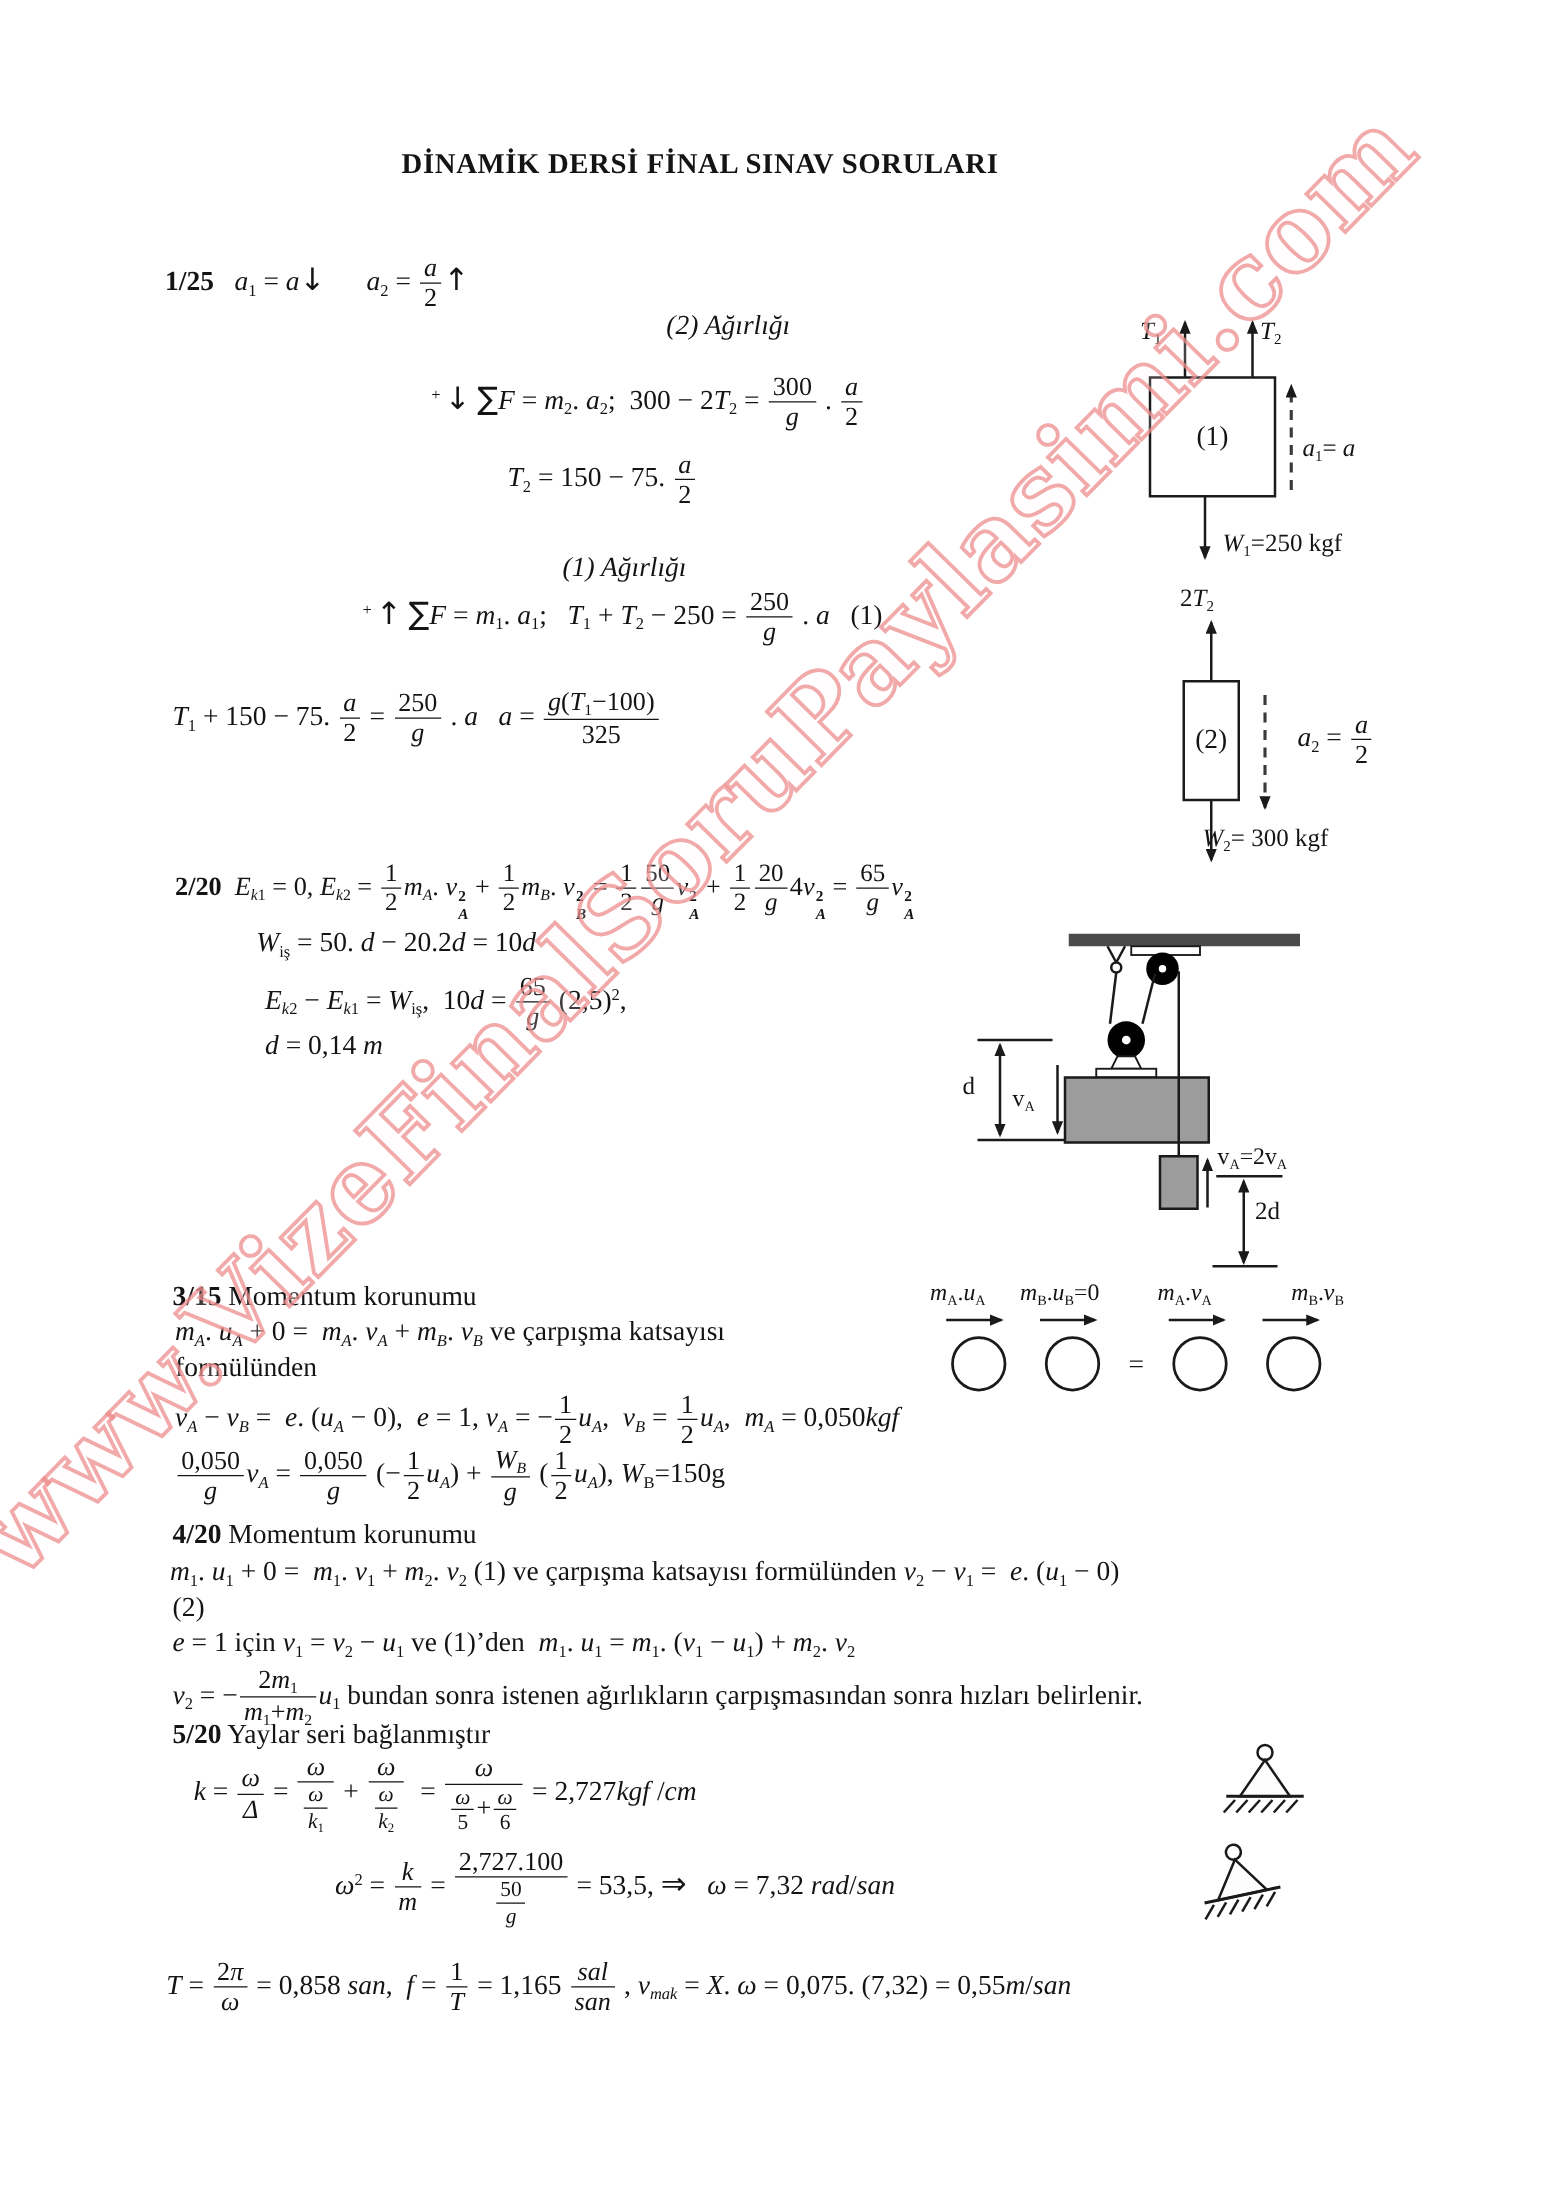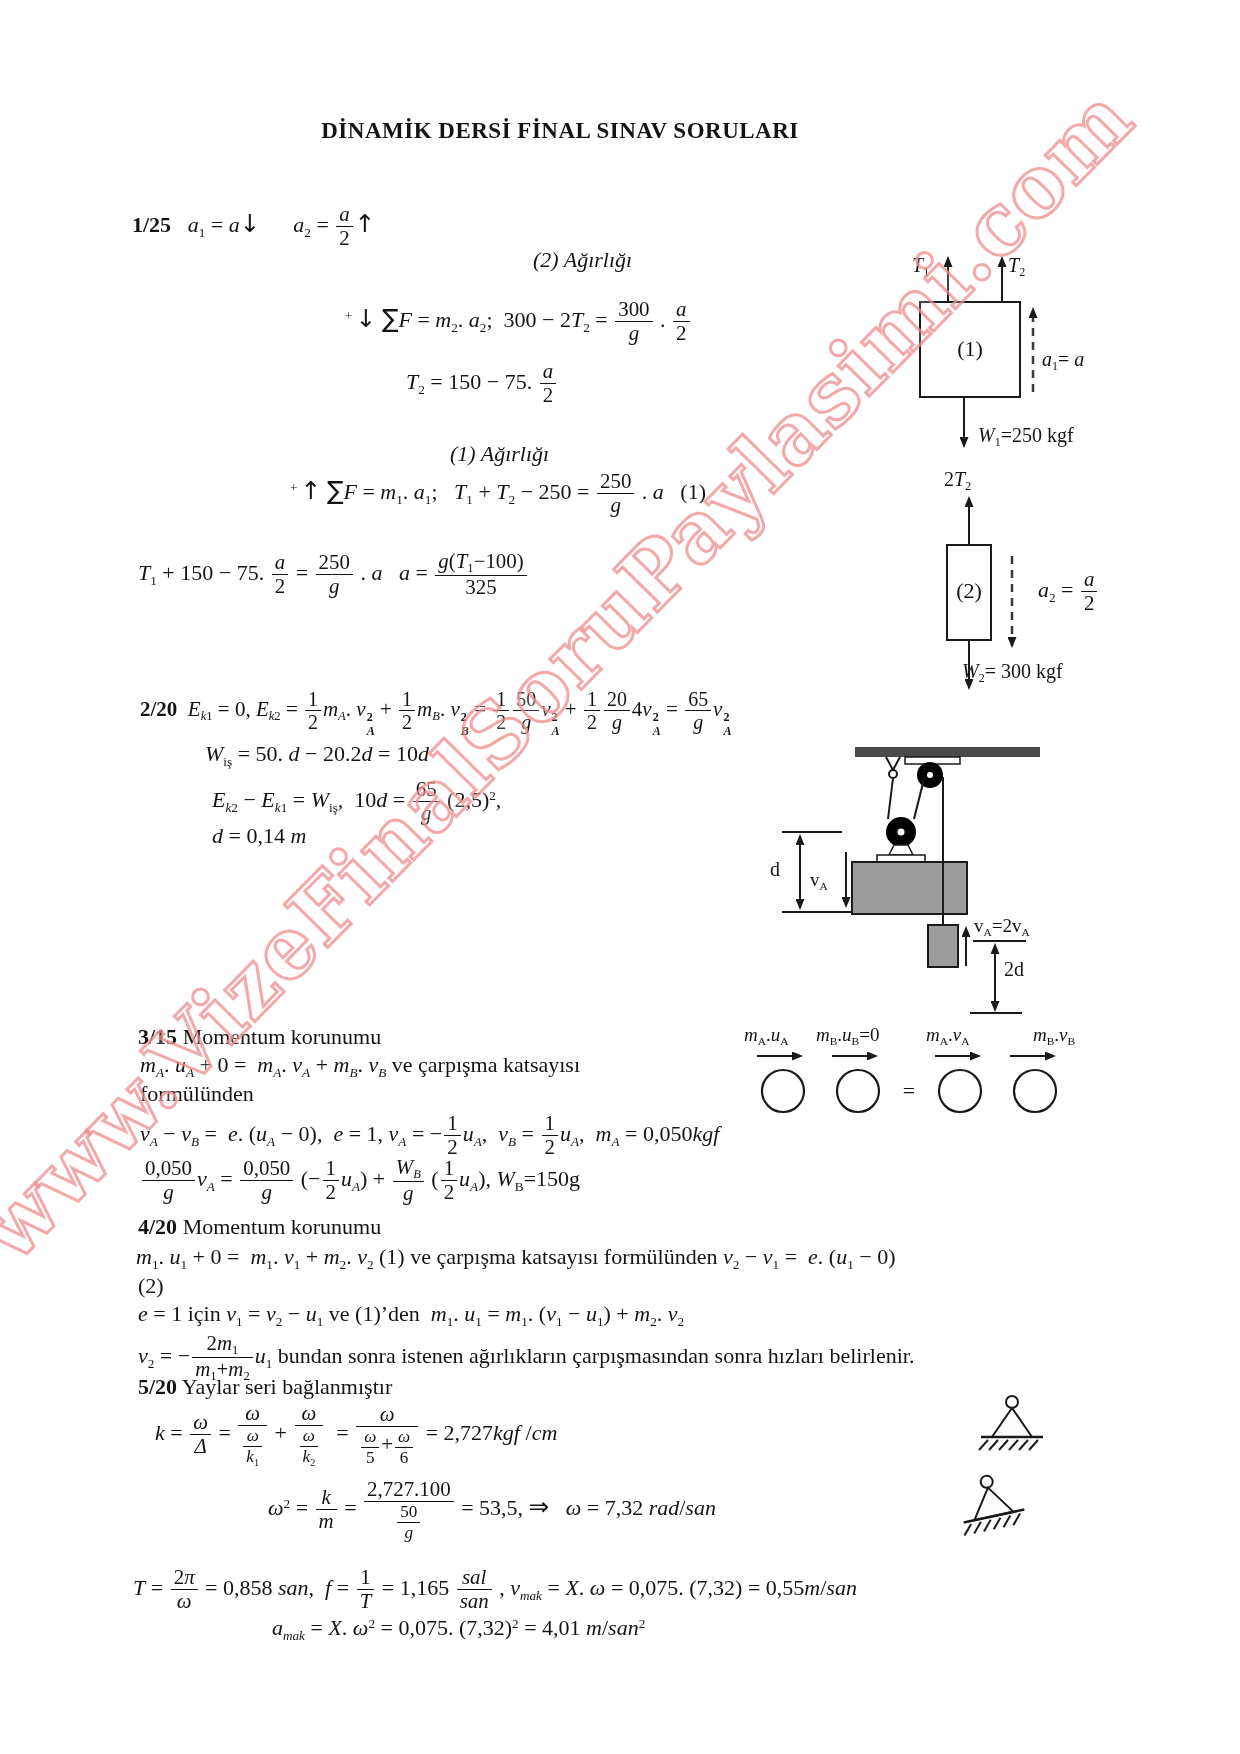--- a/index.html
+++ b/index.html
@@ -173,17 +173,16 @@
   <div class="line" style="left:138px;top:1213px;"><span class="mb">4/20</span><span> Momentum korunumu</span></div>
   <div class="line" style="left:136px;top:1243px;"><span class="mi">m</span><span class="msub">1</span><span>. </span><span class="mi">u</span><span class="msub">1</span><span> + 0 =  </span><span class="mi">m</span><span class="msub">1</span><span>. </span><span class="mi">v</span><span class="msub">1</span><span> + </span><span class="mi">m</span><span class="msub">2</span><span>. </span><span class="mi">v</span><span class="msub">2</span><span> (1) ve çarpışma katsayısı formülünden </span><span class="mi">v</span><span class="msub">2</span><span> − </span><span class="mi">v</span><span class="msub">1</span><span> =  </span><span class="mi">e</span><span>. (</span><span class="mi">u</span><span class="msub">1</span><span> − 0)</span></div>
   <div class="line" style="left:138px;top:1272px;"><span>(2)</span></div>
   <div class="line" style="left:138px;top:1300px;"><span class="mi">e</span><span> = 1 için </span><span class="mi">v</span><span class="msub">1</span><span> = </span><span class="mi">v</span><span class="msub">2</span><span> − </span><span class="mi">u</span><span class="msub">1</span><span> ve (1)’den  </span><span class="mi">m</span><span class="msub">1</span><span>. </span><span class="mi">u</span><span class="msub">1</span><span> = </span><span class="mi">m</span><span class="msub">1</span><span>. (</span><span class="mi">v</span><span class="msub">1</span><span> − </span><span class="mi">u</span><span class="msub">1</span><span>) + </span><span class="mi">m</span><span class="msub">2</span><span>. </span><span class="mi">v</span><span class="msub">2</span></div>
   <div class="line" style="left:138px;top:1332px;"><span class="mi">v</span><span class="msub">2</span><span> = −</span><span class="frac"><span class="fn"><span>2</span><span class="mi">m</span><span class="msub">1</span></span><span class="fd"><span class="mi">m</span><span class="msub">1</span><span>+</span><span class="mi">m</span><span class="msub">2</span></span></span><span class="mi">u</span><span class="msub">1</span><span> bundan sonra istenen ağırlıkların çarpışmasından sonra hızları belirlenir.</span></div>
 
   <div class="line" style="left:138px;top:1373px;"><span class="mb">5/20</span><span> Yaylar seri bağlanmıştır</span></div>
   <div class="line" style="left:155px;top:1402px;"><span class="mi">k</span><span> = </span><span class="frac"><span class="fn"><span class="mi">ω</span></span><span class="fd"><span class="mi">Δ</span></span></span><span> = </span><span class="frac"><span class="fn"><span class="mi">ω</span></span><span class="fd"><span class="frac"><span class="fn"><span class="mi">ω</span></span><span class="fd"><span class="mi">k</span><span class="msub">1</span></span></span></span></span><span> + </span><span class="frac"><span class="fn"><span class="mi">ω</span></span><span class="fd"><span class="frac"><span class="fn"><span class="mi">ω</span></span><span class="fd"><span class="mi">k</span><span class="msub">2</span></span></span></span></span><span>  = </span><span class="frac"><span class="fn"><span class="mi">ω</span></span><span class="fd"><span class="frac"><span class="fn"><span class="mi">ω</span></span><span class="fd"><span>5</span></span></span><span>+</span><span class="frac"><span class="fn"><span class="mi">ω</span></span><span class="fd"><span>6</span></span></span></span></span><span> = 2,727</span><span class="mi">kgf</span><span> /</span><span class="mi">cm</span></div>
   <div class="line" style="left:268px;top:1478px;"><span class="mi">ω</span><span class="msup">2</span><span> = </span><span class="frac"><span class="fn"><span class="mi">k</span></span><span class="fd"><span class="mi">m</span></span></span><span> = </span><span class="frac"><span class="fn"><span>2,727.100</span></span><span class="fd"><span class="frac"><span class="fn"><span>50</span></span><span class="fd"><span class="mi">g</span></span></span></span></span><span> = 53,5, </span><span class="gly">⇒</span><span>   </span><span class="mi">ω</span><span> = 7,32 </span><span class="mi">rad</span><span>/</span><span class="mi">san</span></div>
   <div class="line" style="left:133px;top:1566px;"><span class="mi">T</span><span> = </span><span class="frac"><span class="fn"><span>2</span><span class="mi">π</span></span><span class="fd"><span class="mi">ω</span></span></span><span> = 0,858 </span><span class="mi">san</span><span>,  </span><span class="mi">f</span><span> = </span><span class="frac"><span class="fn"><span>1</span></span><span class="fd"><span class="mi">T</span></span></span><span> = 1,165 </span><span class="frac"><span class="fn"><span class="mi">sal</span></span><span class="fd"><span class="mi">san</span></span></span><span> , </span><span class="mi">v</span><span class="msub mi">mak</span><span> = </span><span class="mi">X</span><span>. </span><span class="mi">ω</span><span> = 0,075. (7,32) = 0,55</span><span class="mi">m</span><span>/</span><span class="mi">san</span></div>
-  <div class="line" style="left:272px;top:1614px;"><span class="mi">a</span><span class="msub mi">mak</span><span> = </span><span class="mi">X</span><span>. </span><span class="mi">ω</span><span class="msup">2</span><span> = 0,075. (7,32)</span><span class="msup">2</span><span> = 4,01 </span><span class="mi">m</span><span>/</span><span class="mi">san</span><span class="msup">2</span></div>
 
   <div id="watermark">www.VizeFinalSoruPaylasimi.com</div>
 
 </div>
 
 </body></html>

